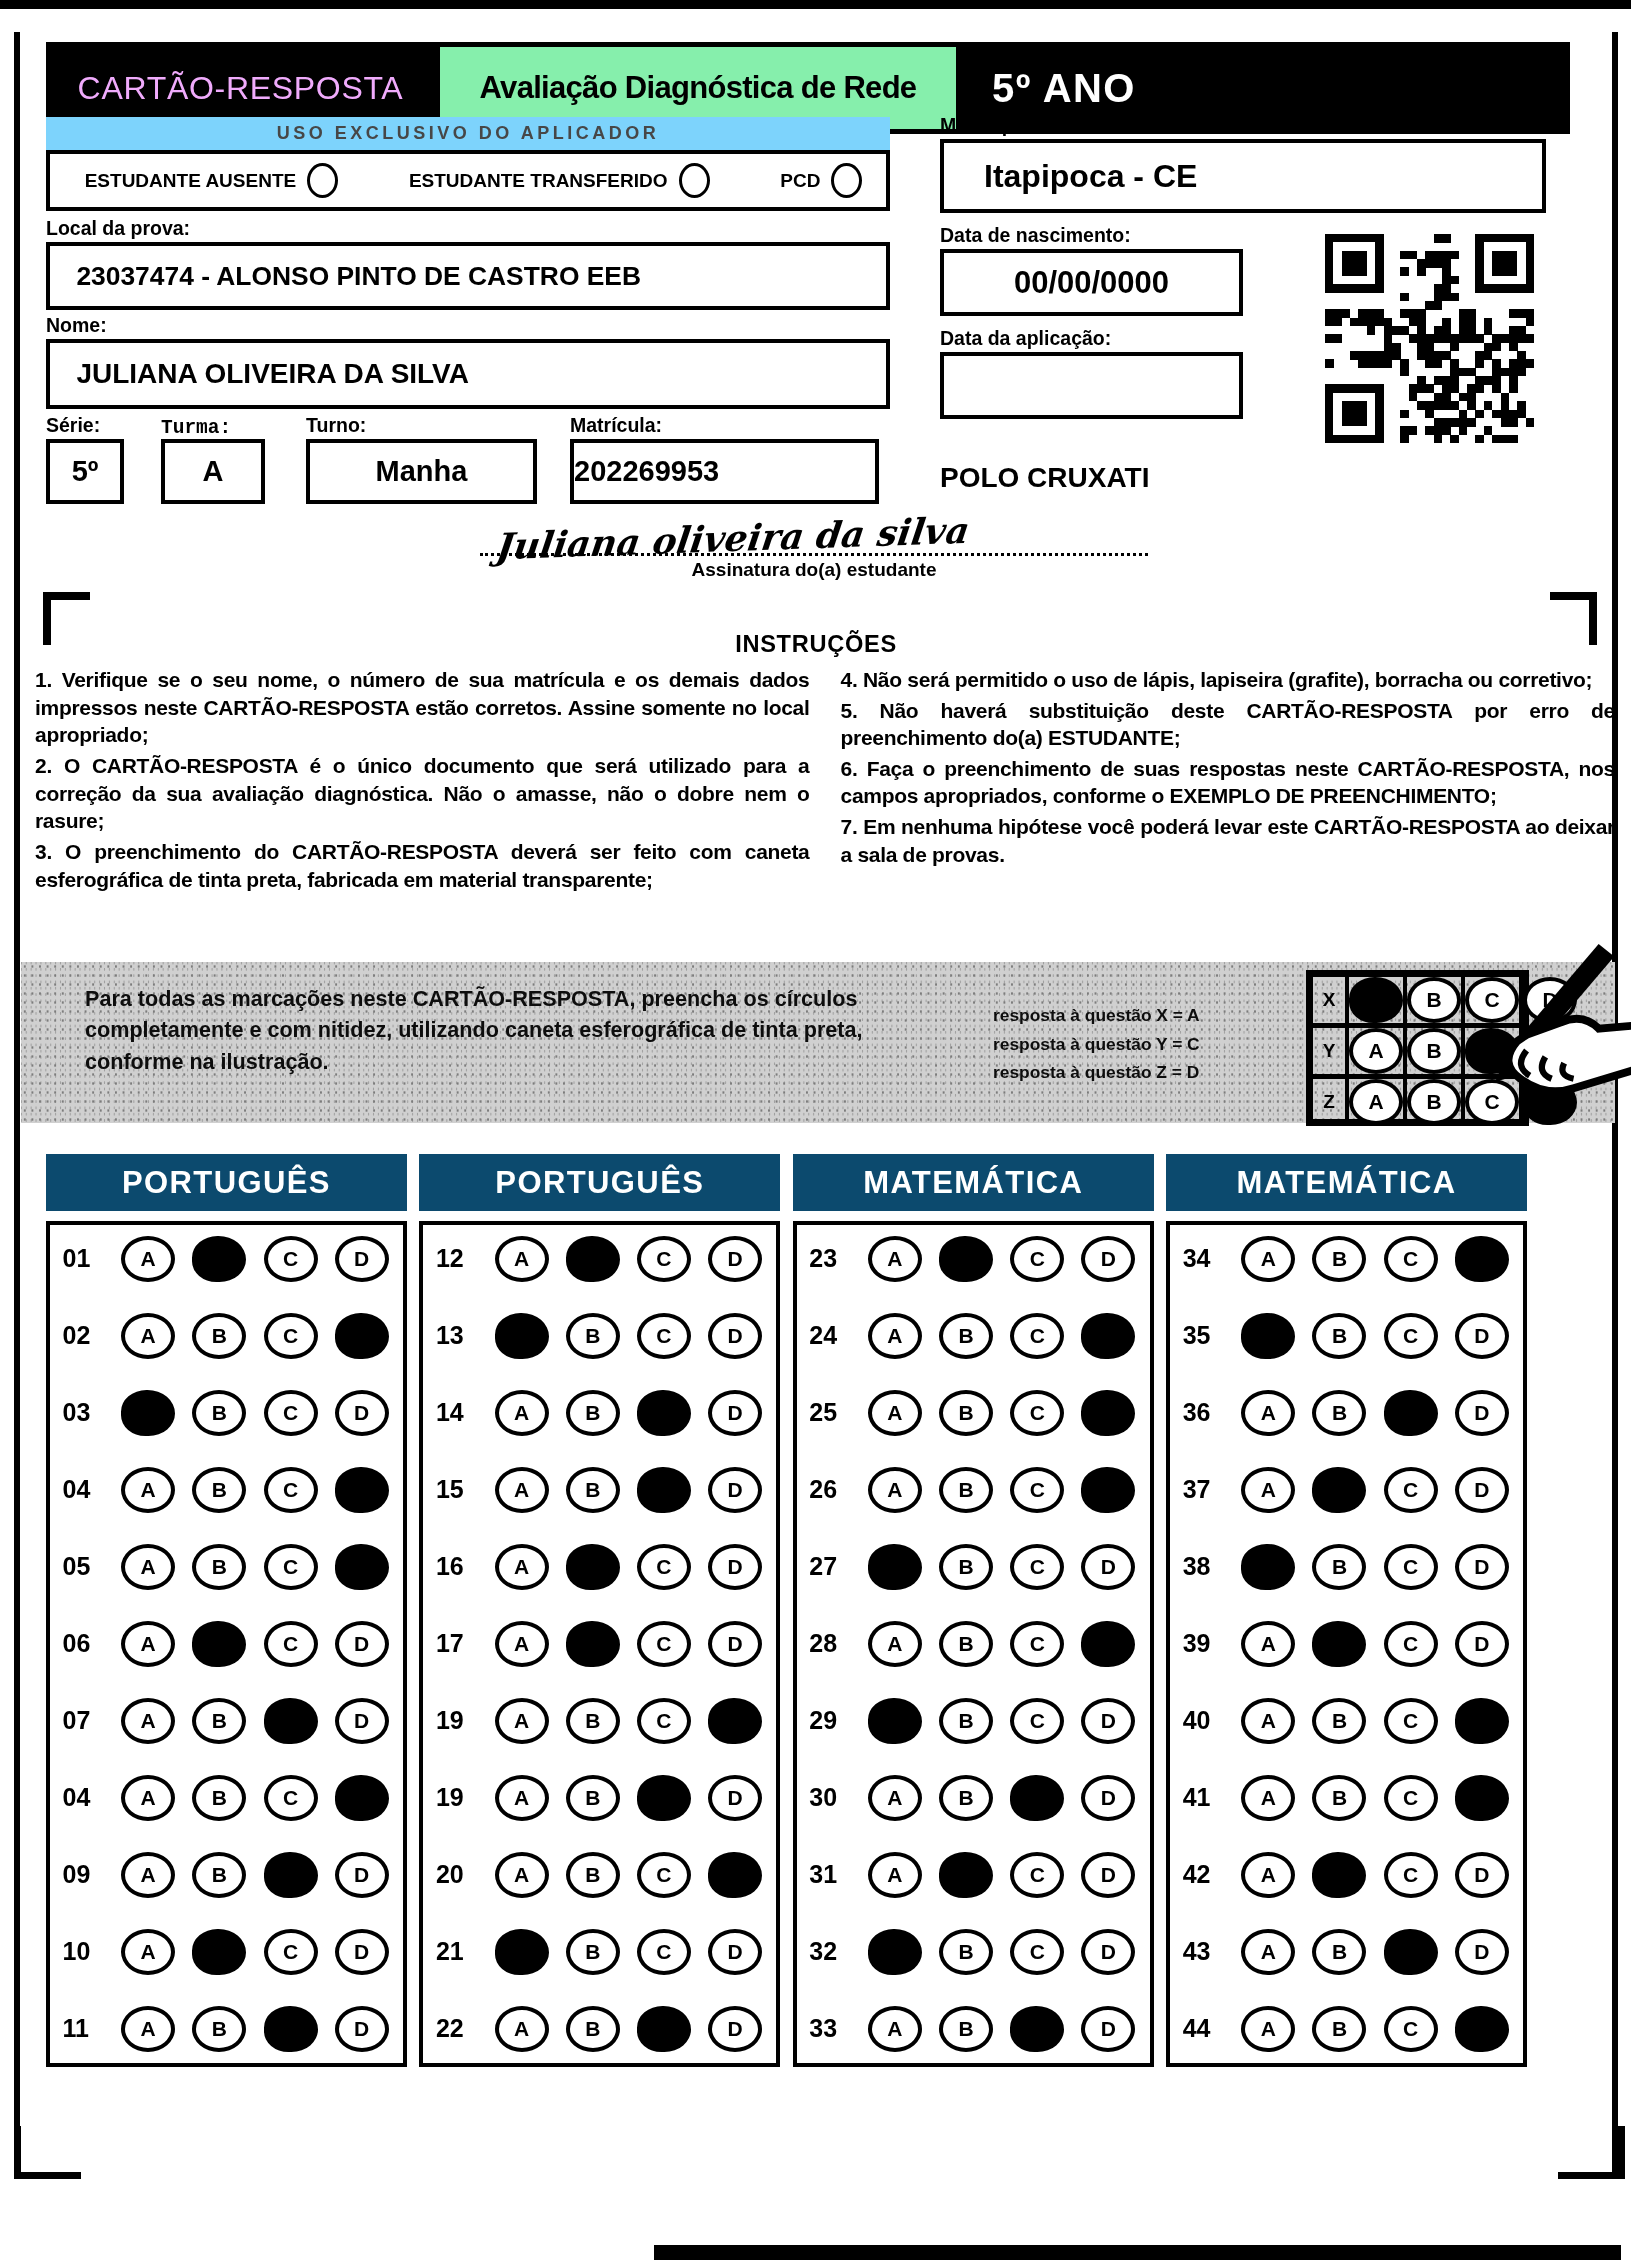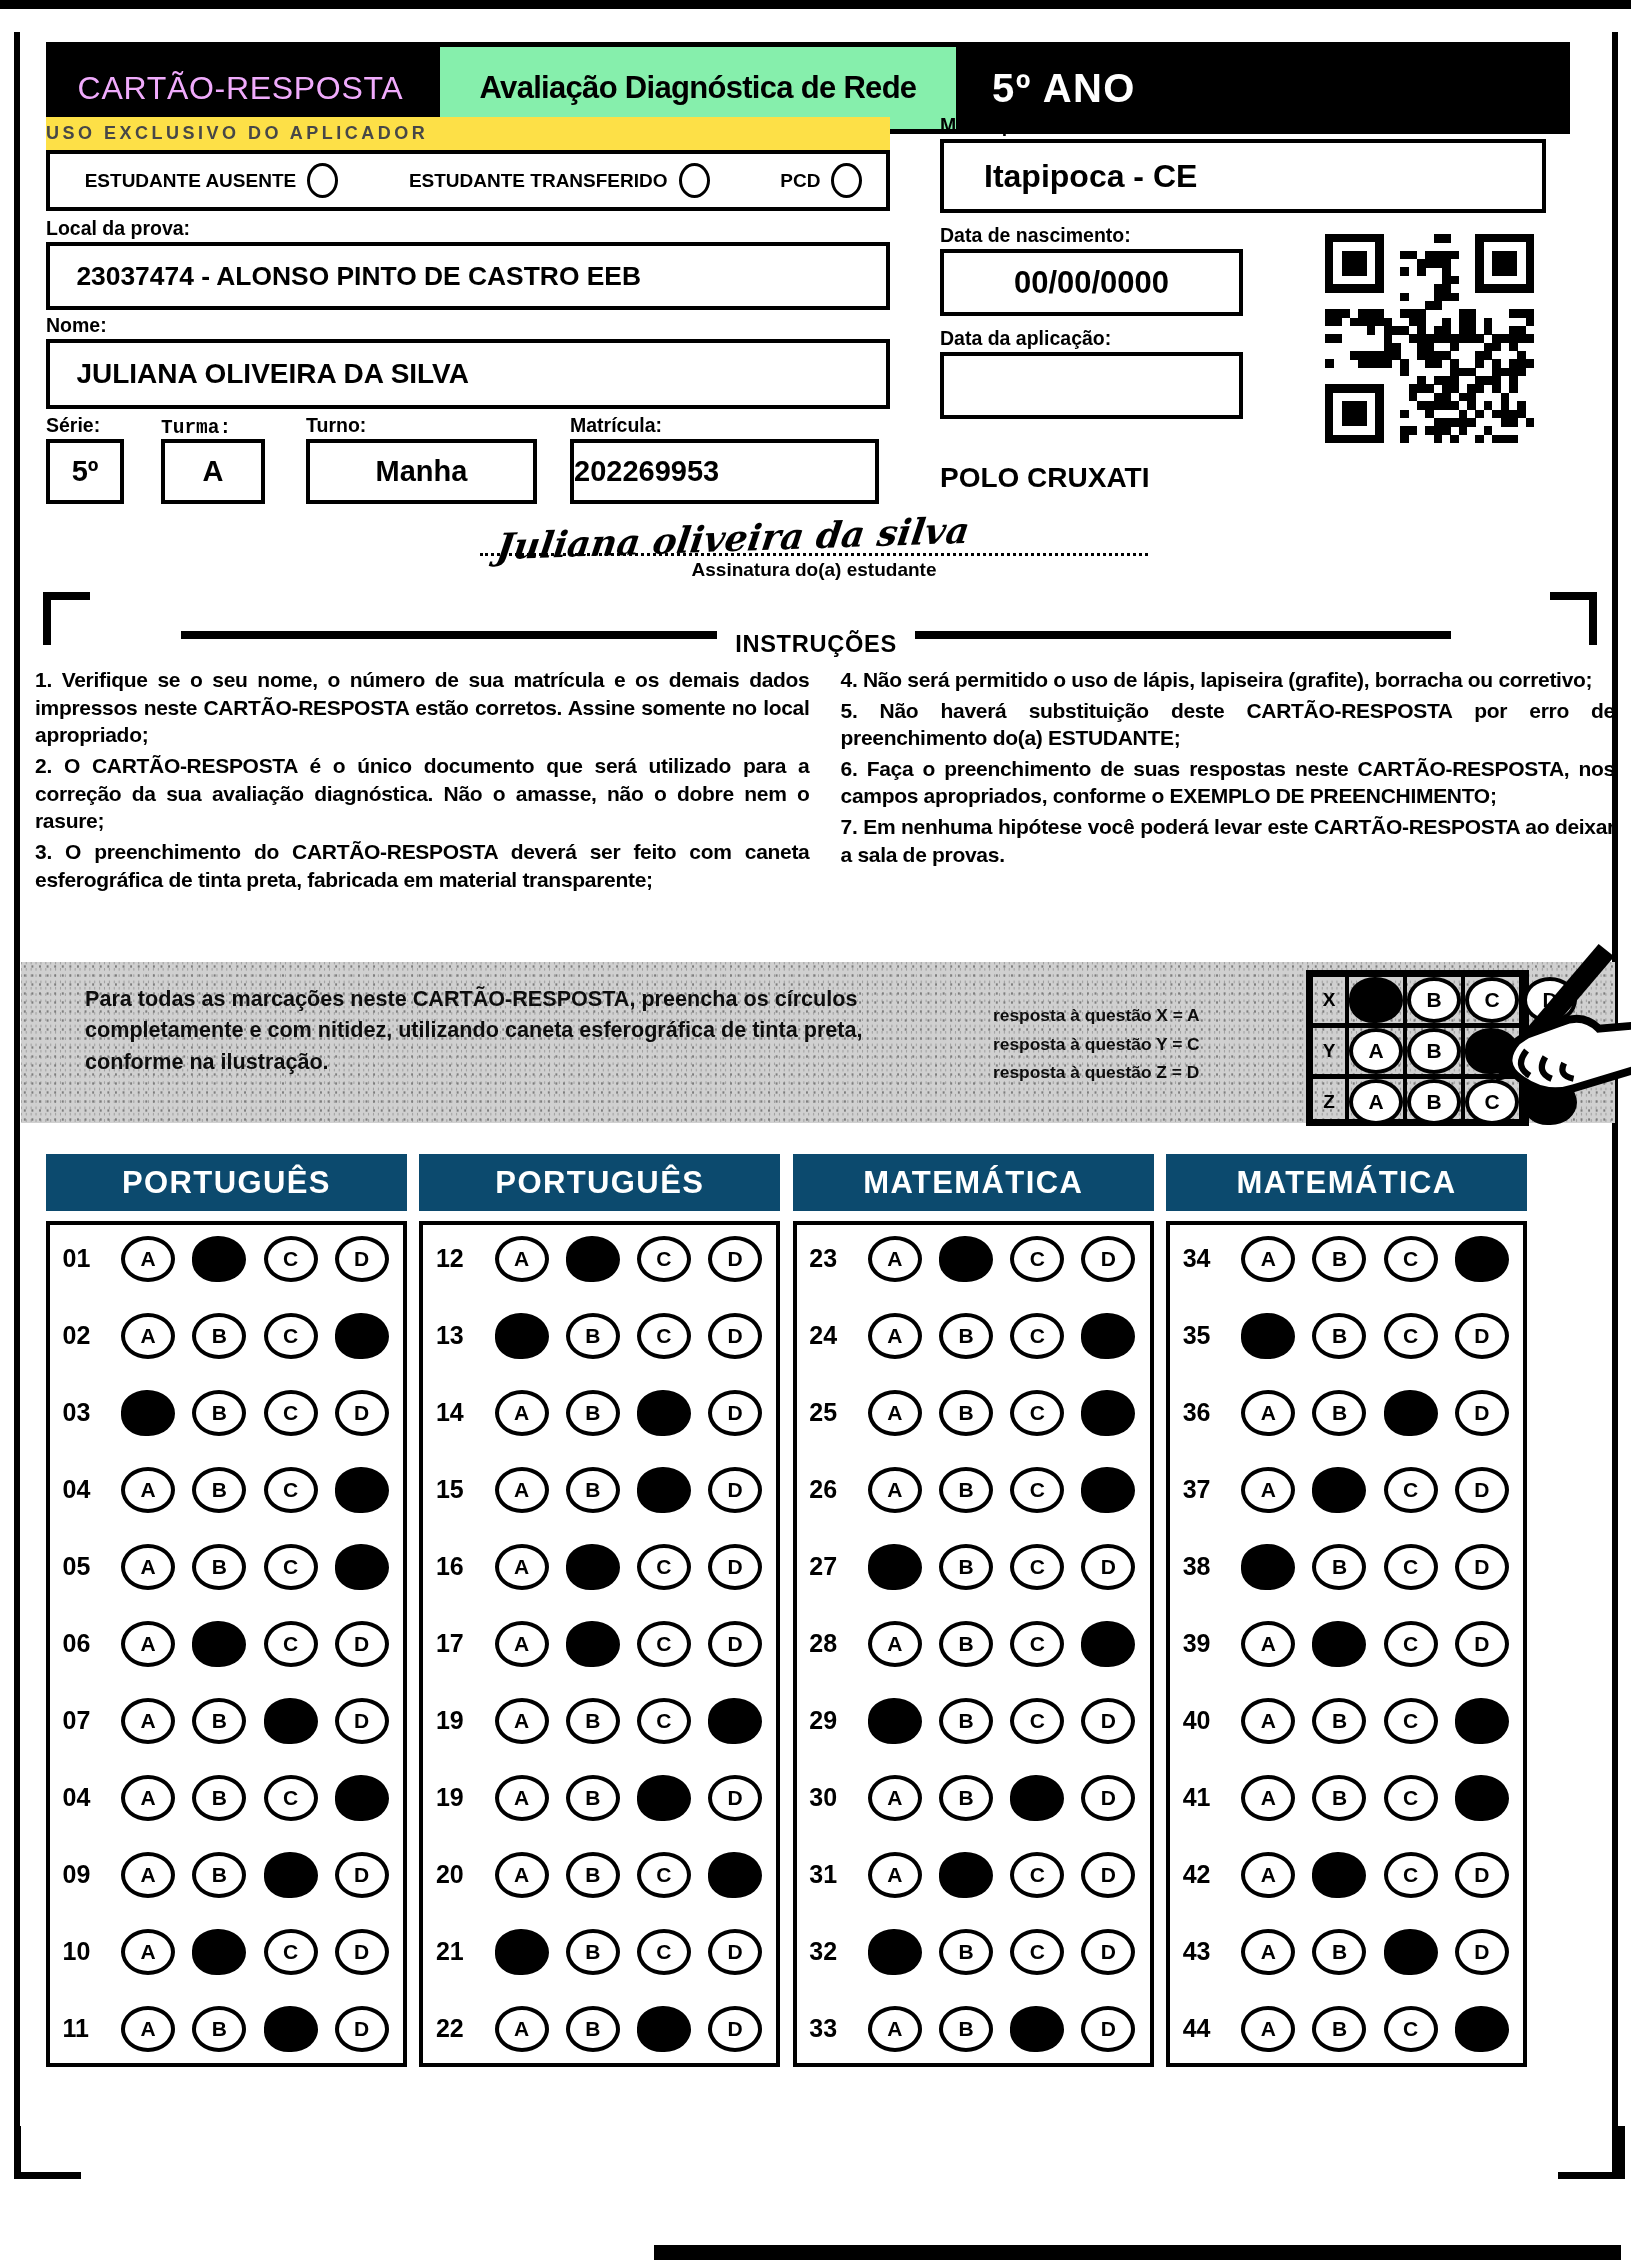--- a/index.html
+++ b/index.html
@@ -26,41 +26,41 @@
   .h-white span{font-size:31px;font-weight:bold;letter-spacing:-0.7px;}
   .h-black2{flex:1;display:flex;align-items:center;}
   .h-black2 span{color:#fff;font-size:40px;font-weight:bold;padding-left:31px;letter-spacing:1.4px;}
 
   .label{position:absolute;font-size:19.5px;font-weight:bold;}
   .fbox{position:absolute;border:4.9px solid #000;background:#fff;box-sizing:border-box;
         display:flex;align-items:center;}
   .fbox span{font-weight:bold;}
 
   
-  .uso-bar{position:absolute;left:46px;top:117px;width:844px;height:33px;background:#fde047;
-           display:flex;align-items:center;justify-content:flex-start;}
+  .uso-bar{position:absolute;left:46px;top:117px;width:844px;height:33px;background:#7dd3fc;
+           display:flex;align-items:center;justify-content:center;}
   .uso-bar span{color:#474747;font-size:18px;font-weight:bold;letter-spacing:3.5px;}
   .chk-box{position:absolute;left:46px;top:150px;width:844px;height:61px;border:4.9px solid #000;
            box-sizing:border-box;display:flex;align-items:center;justify-content:space-between;
            padding:0 23.6px 0 9.7px;}
   .chk{display:flex;align-items:center;gap:11px;margin-left:25px;}
   .chk span.t{font-size:19px;font-weight:bold;}
   .chk .circ{width:25px;height:29px;border:3.5px solid #000;border-radius:50%;background:#fff;}
 
   
   .sig-wrap{position:absolute;left:480px;top:495px;width:668px;height:58px;
             border-bottom:3.5px dotted #000;}
   .sig-text{position:absolute;left:17.4px;bottom:-5.6px;font-family:"DejaVu Serif",serif;
             font-style:italic;font-size:36px;font-weight:bold;transform:rotate(-2deg) skewX(-10deg);
             white-space:nowrap;}
   .sig-label{position:absolute;left:480px;top:559px;width:668px;text-align:center;
              font-size:19px;font-weight:bold;}
 
   
-  .instr-head{position:absolute;left:181px;top:631px;width:1270px;display:flex;}
+  .instr-head{position:absolute;left:181px;top:631px;width:1270px;display:flex;align-items:center;flex-direction:column;}
   .instr-head .bar{flex:1;height:8.3px;background:#000;}
   .instr-head .t{font-size:23.6px;font-weight:bold;margin:0 18px;letter-spacing:0.7px;}
   .instr-cols{position:absolute;left:35px;top:666px;width:1580px;display:flex;gap:31px;}
   .instr-col{flex:1;}
   .instr-item{margin:0 0 2.8px 0;font-size:21px;font-weight:bold;line-height:1.32;
               text-align:justify;letter-spacing:-0.3px;}
 
   
   .ex-band{position:absolute;left:21px;top:962px;width:1594px;height:161px;background:#d0d0d0;
            background-image:radial-gradient(#7c7c7c 0.8px,transparent 1.3px),

